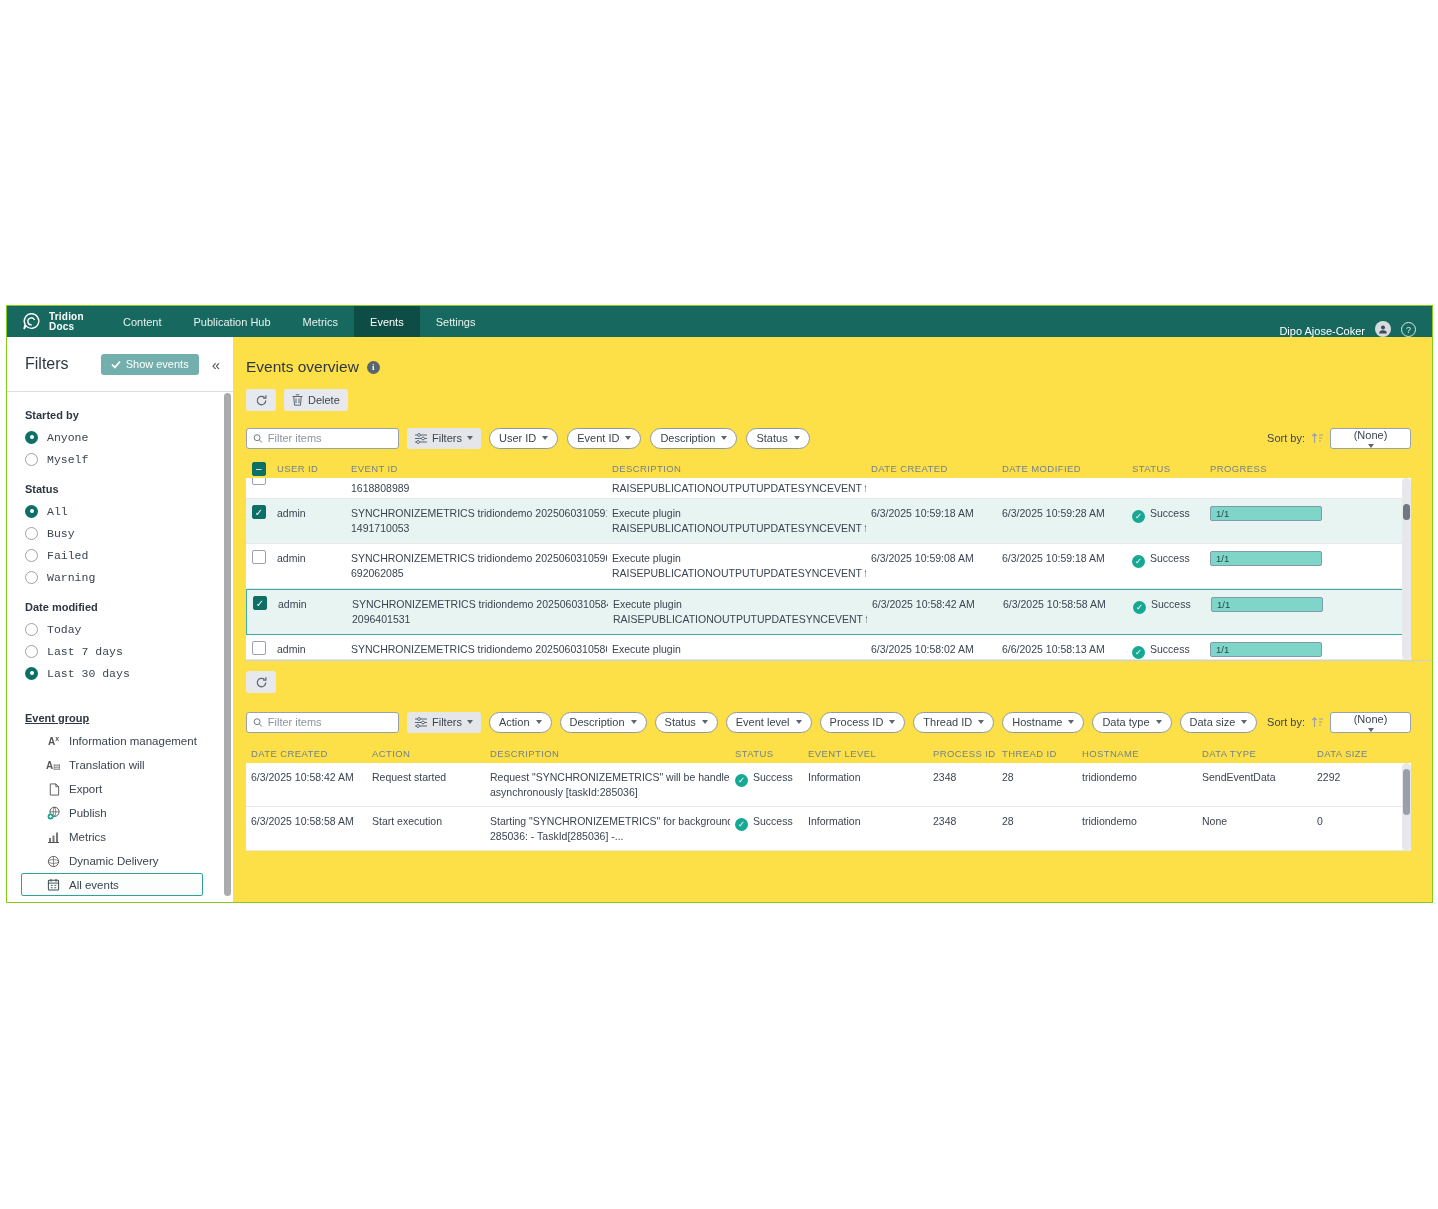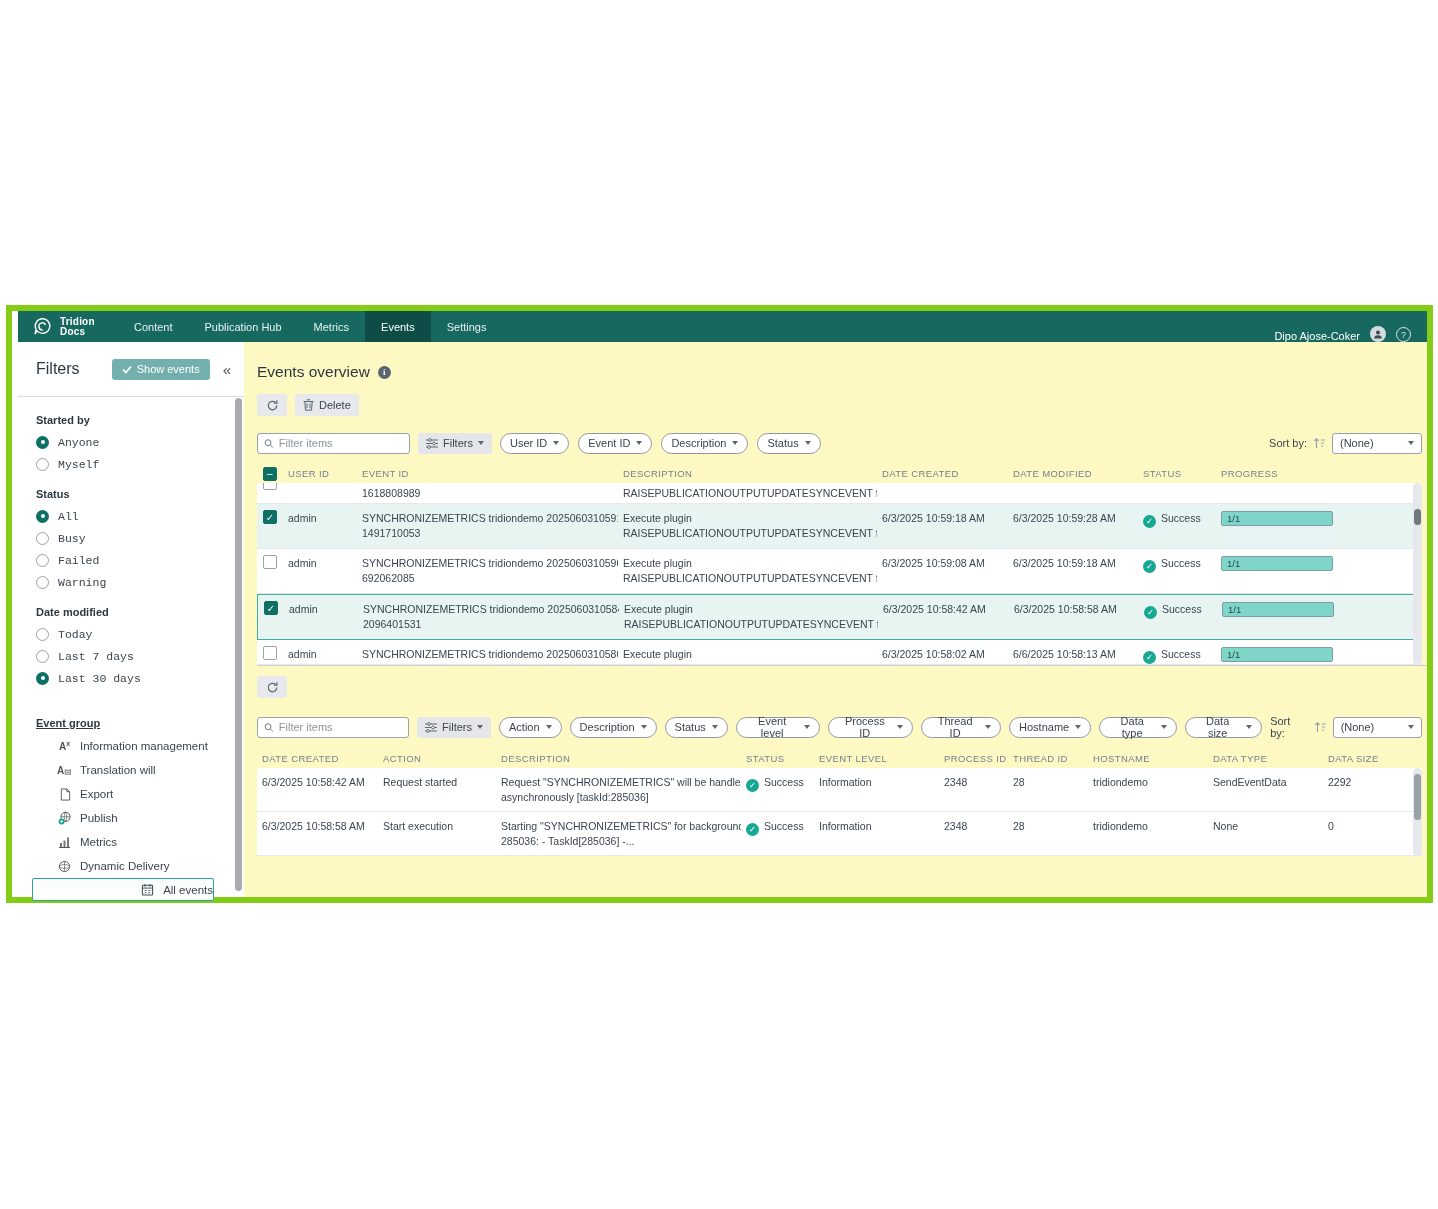--- a/index.html
+++ b/index.html
@@ -1,53 +1,53 @@
 <!DOCTYPE html>
 <html style="--navbar: #17695F; --accent: #0E7065; --success: #16A893; --progress: #7FD6C8; --sel-border: #3FADA3;"><head>
 <meta charset="utf-8">
 <style>
   * { box-sizing: border-box; margin: 0; padding: 0; }
   html,body { width:1438px; height:1209px; background:#ffffff; overflow:hidden;
     font-family:"Liberation Sans","DejaVu Sans",sans-serif; }
 
   .app { position:absolute; left:6px; top:305px; width:1427px; height:598px;
-    border:6px solid #84cc16; background:#fff; display:flex; flex-direction:column;padding-left:6px; }
+    border:1px solid #84cc16; background:#fff; display:flex; flex-direction:column; }
 
   
   .navbar { height:31px; background:var(--navbar,#17695F); display:flex; align-items:stretch; color:#fff; flex:0 0 31px; }
   .brand { display:flex; align-items:center; gap:7px; padding:0 14px 0 14px; min-width:100px; }
   .brand-txt { font-size:10px; font-weight:bold; line-height:10px; letter-spacing:.2px; }
   .nav-items { display:flex; align-items:stretch; }
   .nav-item { display:flex; align-items:center; padding:0 16px; font-size:11px; color:#E8F1EF; cursor:default; }
   .nav-item.active { background:#0D4D45; color:#fff; }
   .nav-right { margin-left:auto; display:flex; align-items:flex-end; gap:10px; padding-right:16px; }
   .nav-user-name { font-size:11px; }
   .avatar { width:16px; height:16px; border-radius:50%; background:#D5DBDE; display:flex; align-items:center; justify-content:center; }
   .help-circ { width:15px; height:15px; border-radius:50%; border:1.2px solid #DCE7E5; color:#DCE7E5; font-size:9px; display:flex; align-items:center; justify-content:center; }
 
   
   .content { flex:1; display:flex; min-height:0; }
   .sidebar { width:226px; background:#fff; position:relative; flex:0 0 226px; }
-  .main { flex:1; background:#fef9c3; position:relative; padding:0 0 0 13px; overflow:hidden; }
+  .main { flex:1; background:#fde047; position:relative; padding:0 0 0 13px; overflow:hidden; }
 
   
   .sb-header { height:55px; display:flex; align-items:center; padding:0 10px 0 18px; border-bottom:1px solid #DADDE1; gap:10px; }
   .sb-title { font-size:16px; color:#2E3741; flex:0 0 auto; margin-right:auto; }
   .show-events-btn { background:#73AFAC; color:#fff; border:none; border-radius:3px; height:21px;
     font-size:11px; display:flex; align-items:center; gap:5px; padding:0 10px; font-family:inherit; }
   .collapse-ic { color:#4A4F55; font-size:15px; padding:0 3px; }
   .sb-body { padding:4px 14px 0 18px; }
   .sb-section-label { font-size:11px; font-weight:bold; color:#2E3741; margin:13px 0 5px; }
   .sb-opt { display:flex; align-items:center; gap:9px; height:22px; }
   .sb-opt-label { font-size:11.5px; color:#3B4450;font-family:Liberation Mono, monospace; }
   .radio { width:13px; height:13px; border-radius:50%; border:1px solid #9AA2AD; background:#fff; position:relative; flex:0 0 13px;}
   .radio.sel { border:none; background:var(--accent,#0E7065); }
   .radio.sel::after { content:""; position:absolute; left:4.5px; top:4.5px; width:4px; height:4px; border-radius:50%; background:#fff; }
   .eg-item { margin-left:-4px; width:182px; height:24px; display:flex; align-items:center; gap:8px; padding-left:24px; border:1px solid transparent; border-radius:2px; margin-bottom:0px;}
-  .eg-item.selected { border-color:#2BA39B; background:#FCFEFE; height:23px;justify-content:flex-end;}
+  .eg-item.selected { border-color:#2BA39B; background:#FCFEFE; height:23px;}
   .eg-ic { width:15px; display:flex; justify-content:center; color:#555; font-size:10px; }
   .eg-label { font-size:11.5px; color:#3B4450; }
   .ico-txt { font-size:10px; color:#555; font-weight:bold; }
   .sb-scroll { position:absolute; right:2px; top:56px; bottom:6px; width:7px; }
   .sb-scroll .thumb { position:absolute; top:0; width:7px; height:100%; background:#A9ABAF; border-radius:4px; }
 
   
   .pg-title-row { display:flex; align-items:center; gap:8px; margin-top:20px; height:20px; }
   .pg-title { font-size:15.5px; color:#2E3741; }
   .info-ic { width:13px; height:13px; border-radius:50%; background:#5A6570; color:#fff; font-size:9px; font-weight:bold;
@@ -60,22 +60,22 @@
     display:flex; align-items:center; padding:0 6px; gap:5px; }
   .search-box input { border:none; outline:none; width:100%; font-size:11px; color:#3B4450; font-family:inherit; background:transparent; }
   .search-box input::placeholder { color:#8B949E; }
   .filters-btn { background:#E4E6E9; border:none; border-radius:3px; height:21px; padding:0 8px;
     display:flex; align-items:center; gap:5px; font-size:11px; color:#3B4450; font-family:inherit; }
   .caret { width:0; height:0; border-left:3.5px solid transparent; border-right:3.5px solid transparent; border-top:4px solid #5B6672; }
   .pill { background:#fff; border:1px solid #8F99A3; border-radius:11px; height:21px; padding:0 9px;
     display:flex; align-items:center; gap:6px; font-size:11px; color:#3B4450; font-family:inherit; }
   .sort-area { margin-left:auto; display:flex; align-items:center; gap:6px; }
   .sort-label { font-size:11px; color:#3B4450; }
-  .sort-select { width:90px; height:21px; background:#fff; border:1px solid #98A1AC; border-radius:3px;
-    display:flex; align-items:center; padding:0 7px; font-size:11px; color:#3B4450; justify-content:space-between; }
+  .sort-select { width:81px; height:21px; background:#fff; border:1px solid #98A1AC; border-radius:3px;
+    display:flex; align-items:center; padding:0 7px; font-size:11px; color:#3B4450; justify-content:space-between;flex-direction:column; }
 
   
   .tbl { margin-top:10px; width:1165px; position:relative; }
   .ov-grid { display:grid; grid-template-columns:26px 74px 261px 259px 131px 130px 78px 1fr; }
   .ac-grid { display:grid; grid-template-columns:121px 118px 245px 73px 125px 69px 80px 120px 115px 1fr; }
   .thead { height:19px; align-items:center; }
   .th { font-size:9.5px; color:#73808F; letter-spacing:.4px; padding-left:5px; white-space:nowrap; overflow:hidden; }
   .cell { padding-left:5px; font-size:10.5px; color:#3B4450; white-space:nowrap; overflow:hidden; padding-top:7px; line-height:15px; }
   .row { background:#fff; border-bottom:1px solid #E6E8EB; position:relative; }
   .ov-row { height:45px; }

